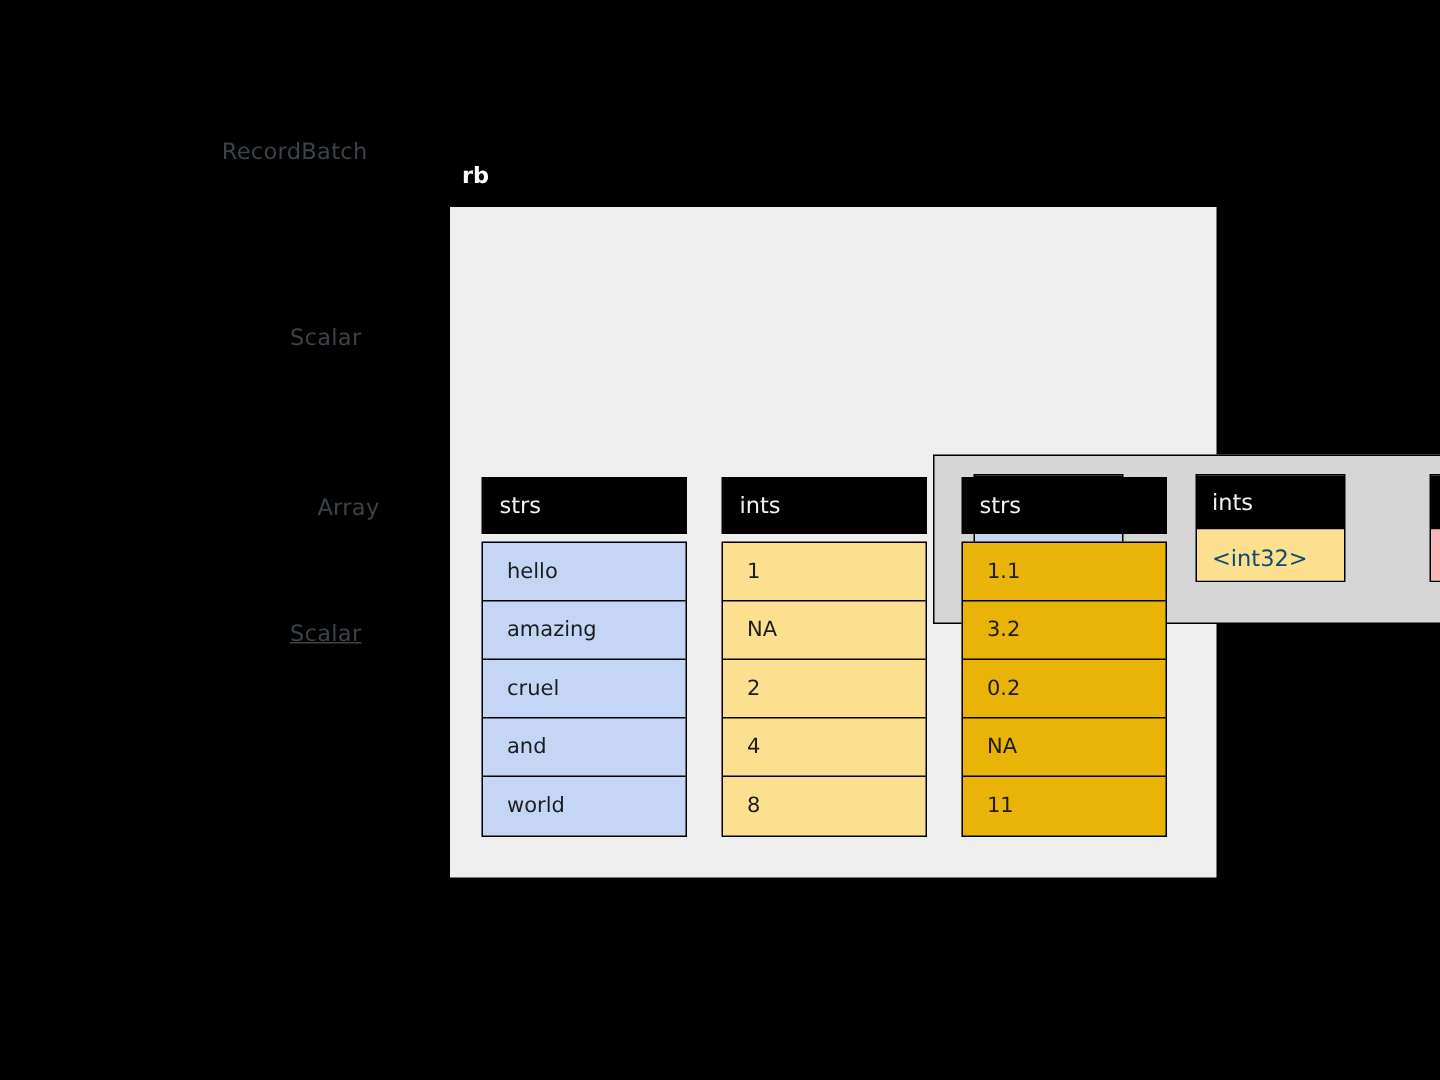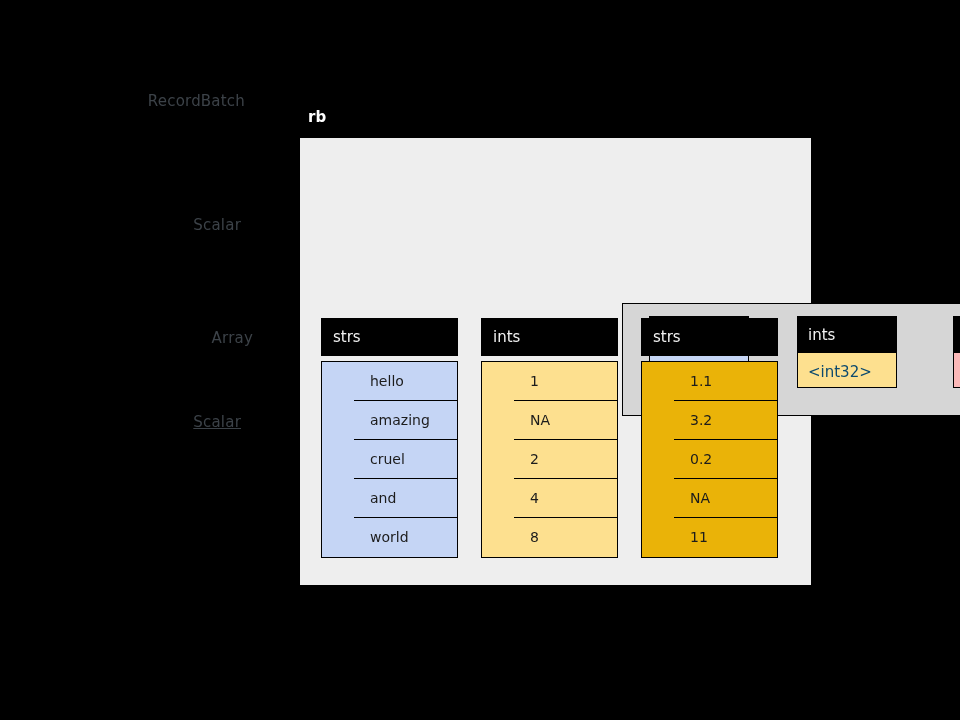--- a/index.html
+++ b/index.html
@@ -125,21 +125,20 @@
     font-size: 15px;
     height: 38px;
     line-height: 38px;
     padding-left: 12px;
     box-sizing: border-box;
   }
   .array-cells {
     margin-top: 5px;
     border: 1.5px solid #000000;
     box-sizing: border-box;
-    padding-left: 32px;
   }
   .array-cell {
     font-size: 14px;
     color: #1c1c1c;
     height: 39px;
     line-height: 39px;
     padding-left: 16px;
     box-sizing: border-box;
     border-bottom: 1.5px solid #000000;
   }

